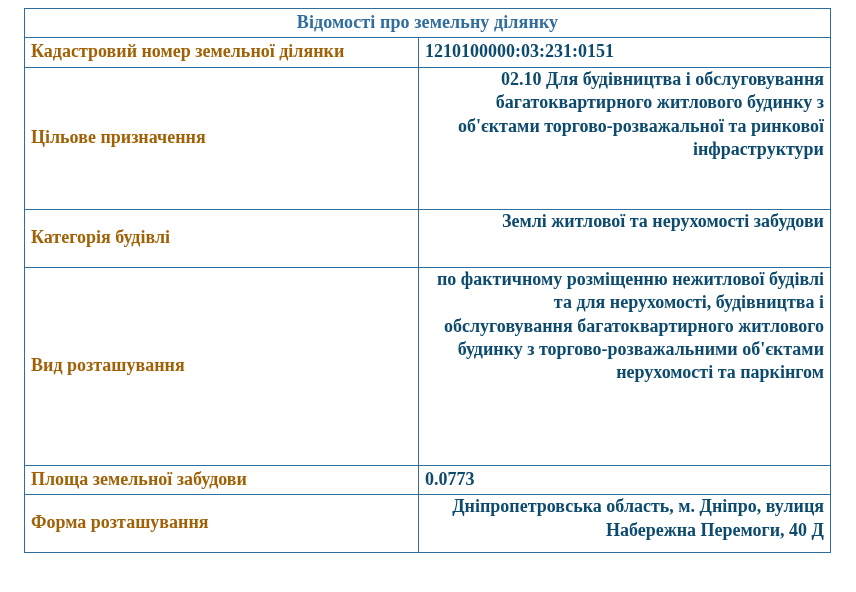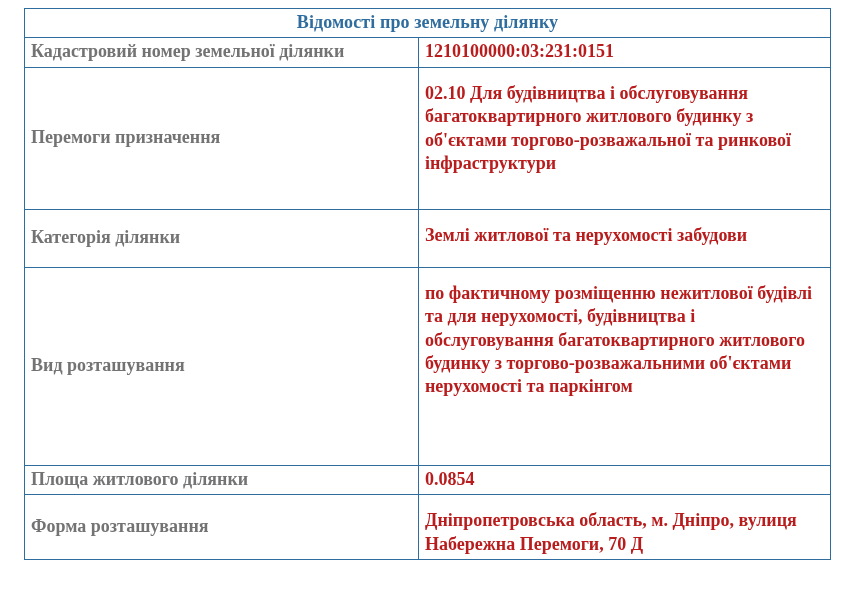--- a/index.html
+++ b/index.html
@@ -40,29 +40,30 @@
     font-weight: bold;
   }
   .table-title {
     text-align: center;
     color: #2f6d9e;
     font-size: 19.5px;
     padding: 4px 6px 5px 6px;
     letter-spacing: 0.1px;
   }
   .cell-label {
-    color: #737373;
+    color: #a16207;
   }
   .cell-value {
-    color: #b91c1c;
+    color: #0c4a6e;
   }
   .cell-value.multiline,
   .cell-label.multiline {
     vertical-align: top;
-    padding-top: 14px;
+    padding-top: 0;
+    text-align: right;
   }
   .vmid { vertical-align: middle; }
   .next-title {
     position: absolute;
     left: 24px;
     top: 581px;
     width: 806px;
     text-align: center;
     color: #4a84ae;
     font-size: 19.5px;
@@ -85,42 +86,42 @@
       <tr>
         <td class="table-title" colspan="2">Відомості про земельну ділянку</td>
       </tr>
 
       <tr>
         <td class="cell-label vmid">Кадастровий номер земельної ділянки</td>
         <td class="cell-value vmid">1210100000:03:231:0151</td>
       </tr>
 
       <tr style="height:142px;">
-        <td class="cell-label vmid">Перемоги призначення</td>
+        <td class="cell-label vmid">Цільове призначення</td>
         <td class="cell-value multiline">02.10 Для будівництва і обслуговування багатоквартирного житлового будинку з об'єктами торгово-розважальної та ринкової інфраструктури</td>
       </tr>
 
       <tr style="height:58px;">
-        <td class="cell-label vmid">Категорія ділянки</td>
+        <td class="cell-label vmid">Категорія будівлі</td>
         <td class="cell-value multiline">Землі житлової та нерухомості забудови</td>
       </tr>
 
       <tr style="height:198px;">
         <td class="cell-label vmid">Вид розташування</td>
         <td class="cell-value multiline">по фактичному розміщенню нежитлової будівлі та для нерухомості, будівництва і обслуговування багатоквартирного житлового будинку з торгово-розважальними об'єктами нерухомості та паркінгом</td>
       </tr>
 
 
       <tr>
-        <td class="cell-label vmid">Площа житлового ділянки</td>
-        <td class="cell-value vmid">0.0854</td>
+        <td class="cell-label vmid">Площа земельної забудови</td>
+        <td class="cell-value vmid">0.0773</td>
       </tr>
 
       <tr style="height:58px;">
         <td class="cell-label vmid">Форма розташування</td>
-        <td class="cell-value multiline">Дніпропетровська область, м. Дніпро, вулиця Набережна Перемоги, 70 Д</td>
+        <td class="cell-value multiline">Дніпропетровська область, м. Дніпро, вулиця Набережна Перемоги, 40 Д</td>
       </tr>
     </tbody>
   </table>
 
   <div class="next-title">Відомості про об'єкт нерухомого майна</div>
 
 </div>
 
 </body></html>

